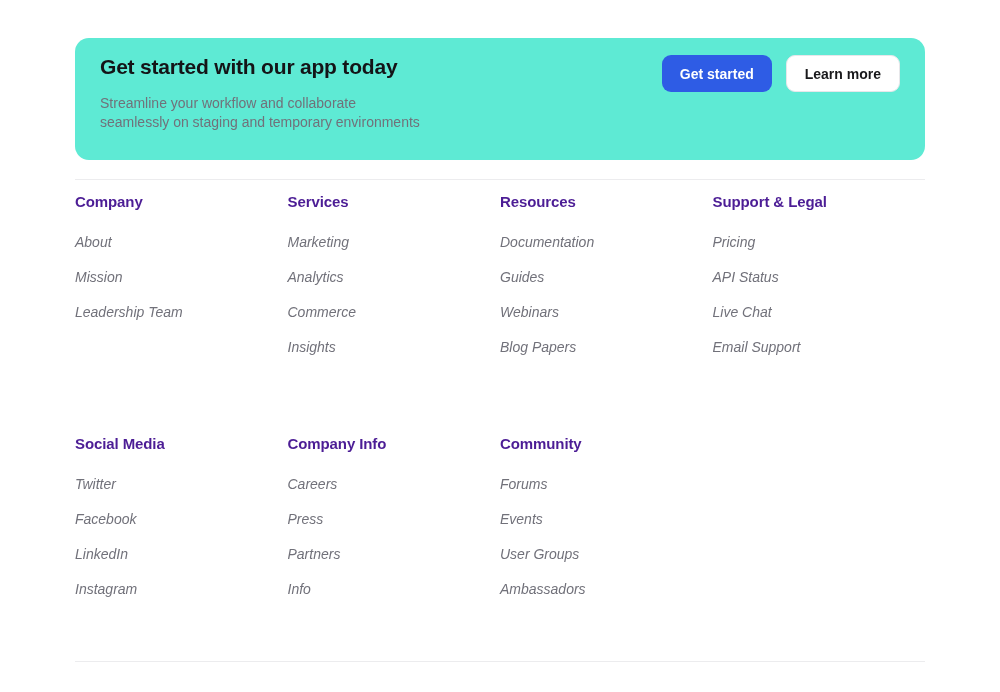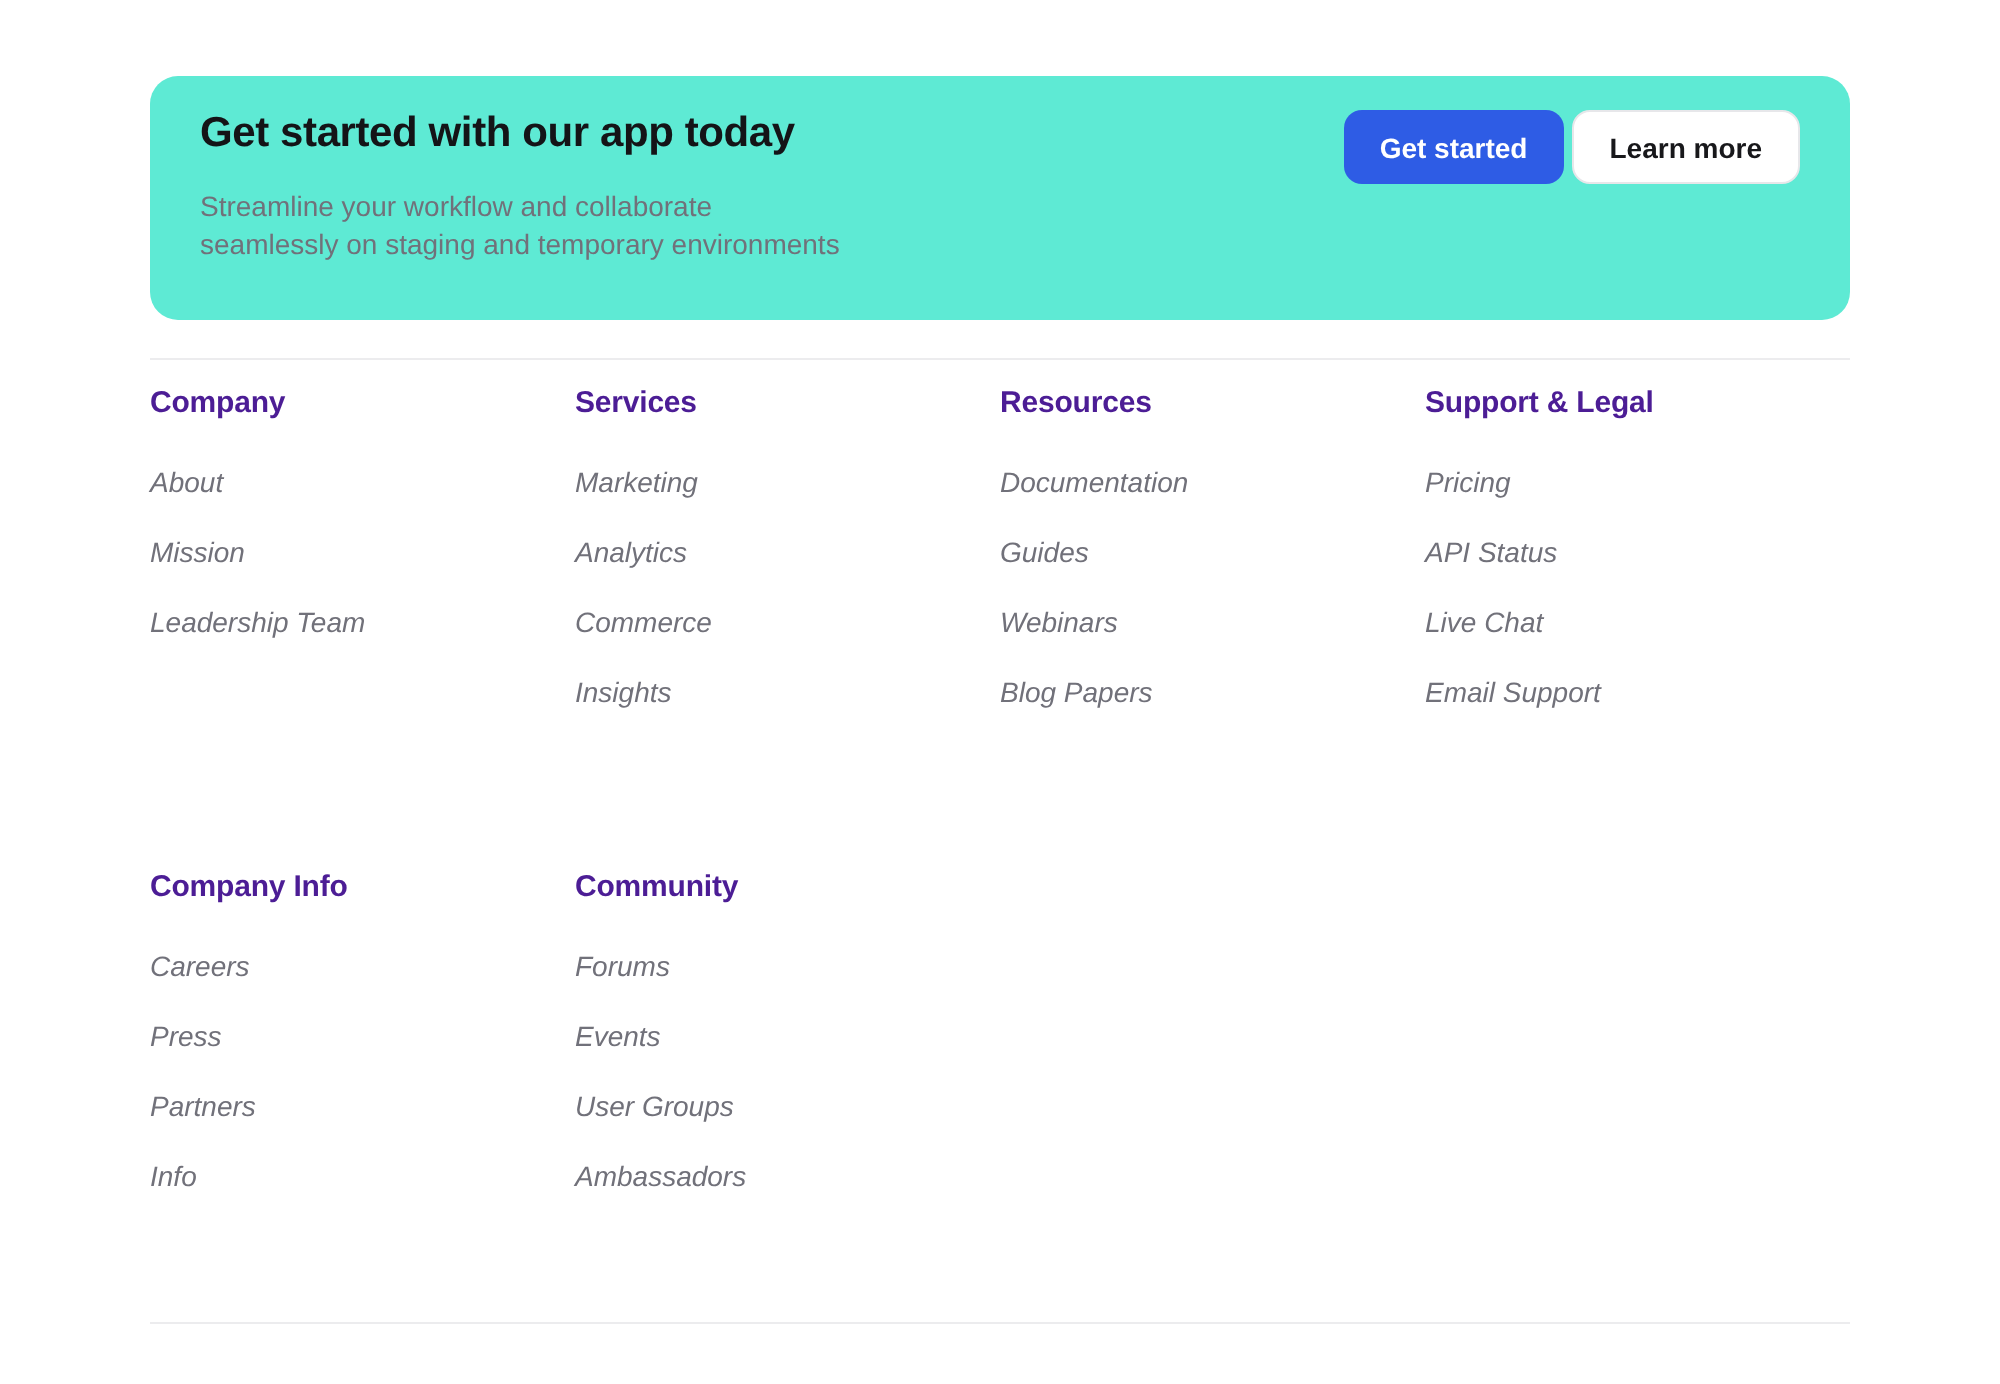--- a/index.html
+++ b/index.html
@@ -28,21 +28,21 @@
     font-weight:700;
     letter-spacing:-0.2px;
     color:#141417;
     margin-bottom:15px;
   }
   .cta-subtitle {
     font-size:14px;
     line-height:19px;
     color:#71717a;
   }
-  .cta-buttons { display:flex; gap:4px; padding-bottom:2px;margin-left:16px; }
+  .cta-buttons { display:flex; gap:14px; padding-bottom:2px;margin-left:16px; }
   .btn {
     height:37px;
     padding:0 18px;
     border-radius:9px;
     font-family:"Liberation Sans", sans-serif;
     font-size:14px;
     font-weight:700;
     display:flex; align-items:center;
     cursor:pointer;
     white-space:nowrap;
@@ -131,20 +131,29 @@
         <li><a>Pricing</a></li>
         <li><a>API Status</a></li>
         <li><a>Live Chat</a></li>
         <li><a>Email Support</a></li>
       </ul>
     </div>
   </div>
 
   <div class="links-grid second">
     <div>
+      <div class="col-title">Social Media</div>
+      <ul class="col-links">
+        <li><a>Twitter</a></li>
+        <li><a>Facebook</a></li>
+        <li><a>LinkedIn</a></li>
+        <li><a>Instagram</a></li>
+      </ul>
+    </div>
+    <div>
       <div class="col-title">Company Info</div>
       <ul class="col-links">
         <li><a>Careers</a></li>
         <li><a>Press</a></li>
         <li><a>Partners</a></li>
         <li><a>Info</a></li>
       </ul>
     </div>
     <div>
       <div class="col-title">Community</div>

